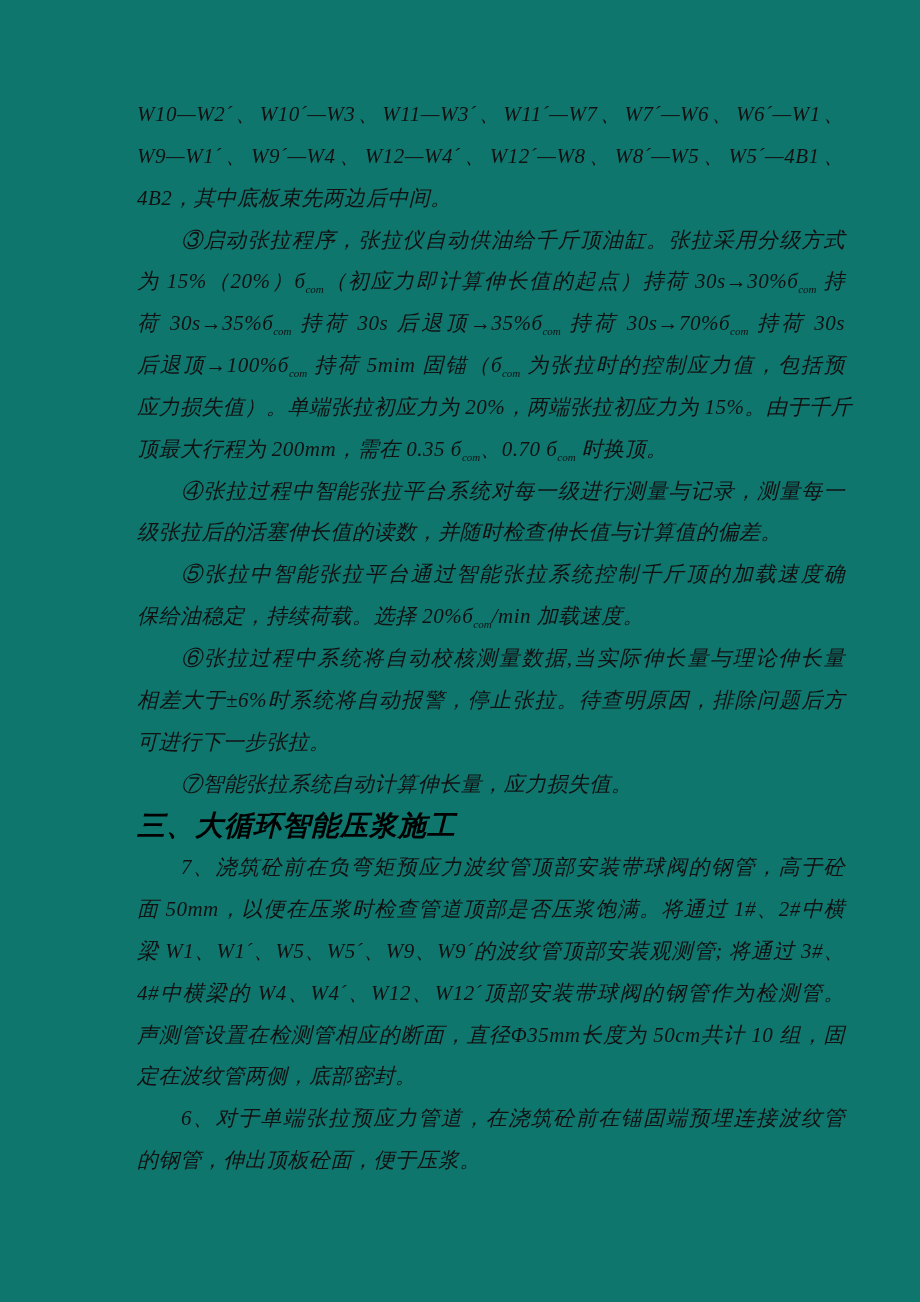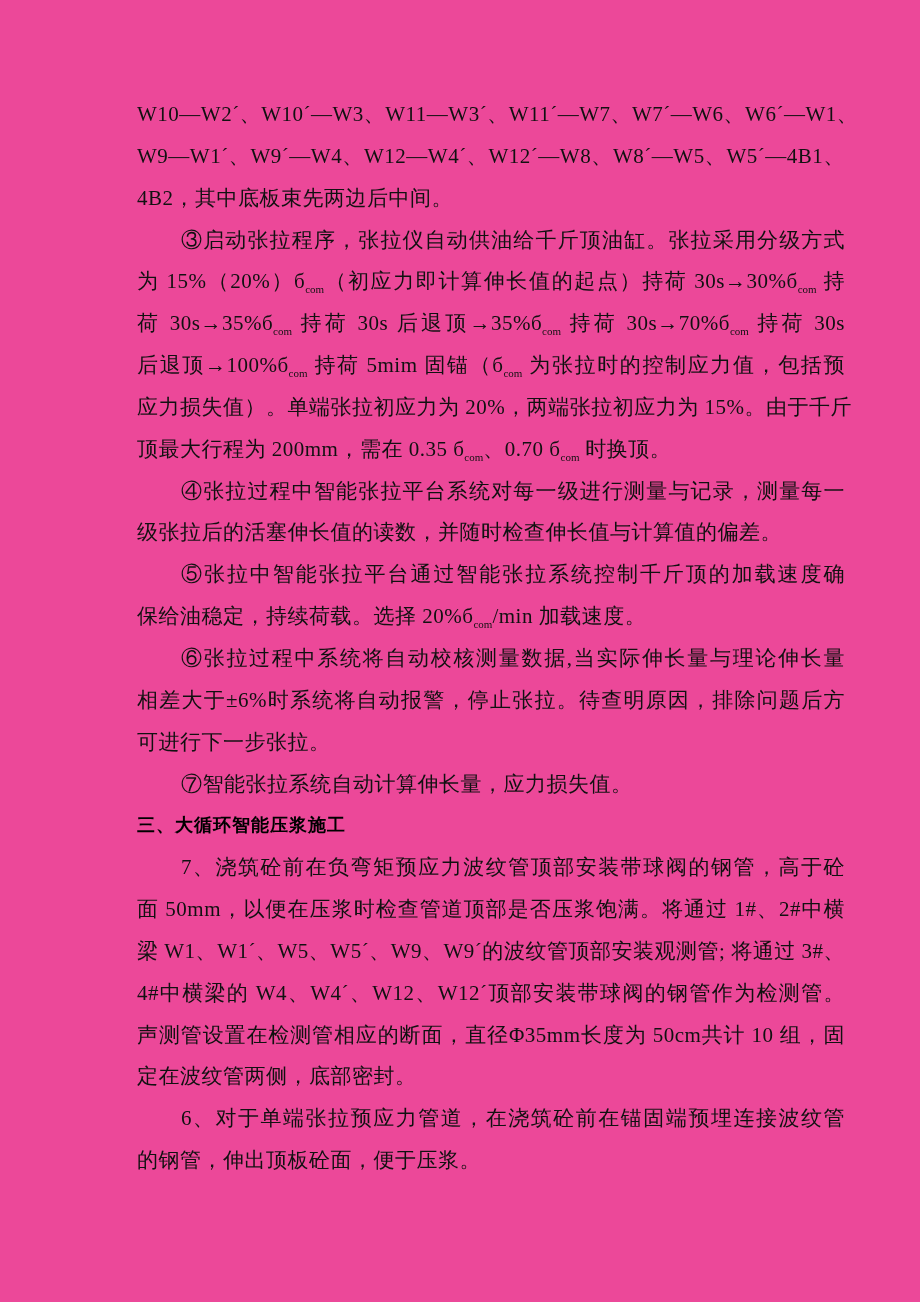--- a/index.html
+++ b/index.html
@@ -7,21 +7,22 @@
     padding: 0;
     background: #ffffff;
     width: 920px;
     height: 1302px;
     overflow: hidden;
   }
   .page {
     position: relative;
     width: 920px;
     height: 1302px;
-    background: #ec4899;
+    background: #0f766e;
+    font-style: italic;
   }
   .doc {
     position: absolute;
     left: 137px;
     top: 94px;
     width: 708px;
   }
   .line {
     font-family: "Liberation Serif", "DejaVu Serif", serif;
     font-size: 21px;
@@ -36,21 +37,21 @@
   .line.flush {
     text-align: right;
     text-align-last: left;
   }
   .line.indent {
     text-indent: 44px;
   }
   .line.heading {
     font-family: "Liberation Sans", "DejaVu Sans", sans-serif;
     font-weight: 700;
-    font-size: 18px;
+    font-size: 28px;
     color: #000000;
     letter-spacing: 1px;
   }
   .subscript {
     font-size: 11px;
     vertical-align: -5px;
     letter-spacing: 0;
     line-height: 0;
   }
 </style>

